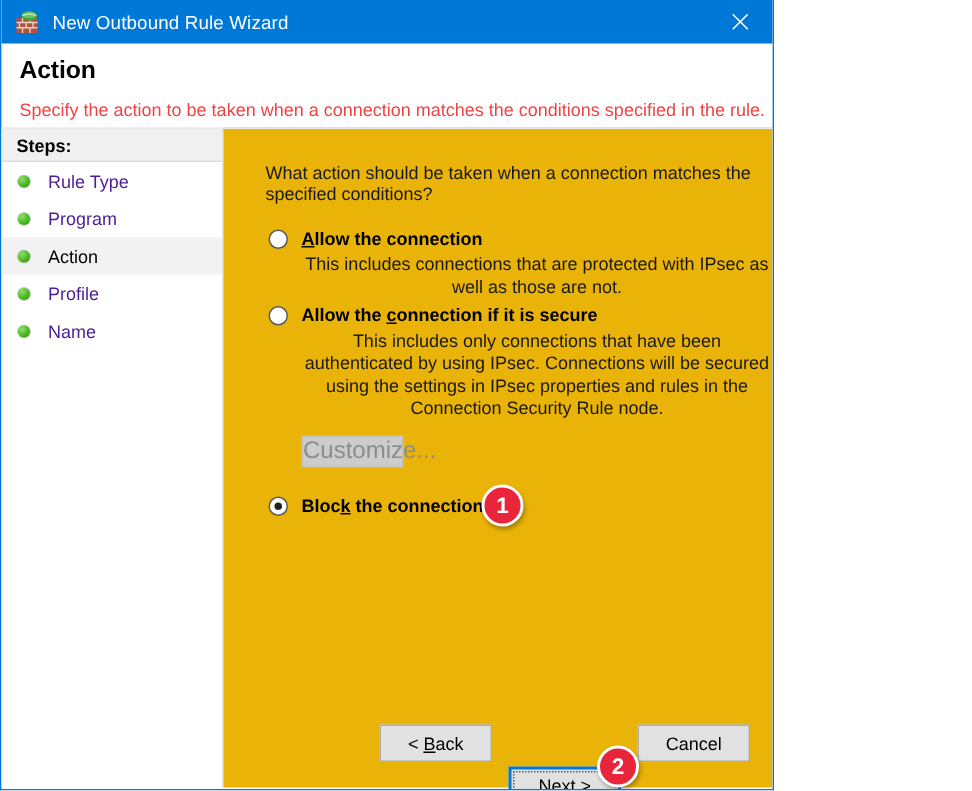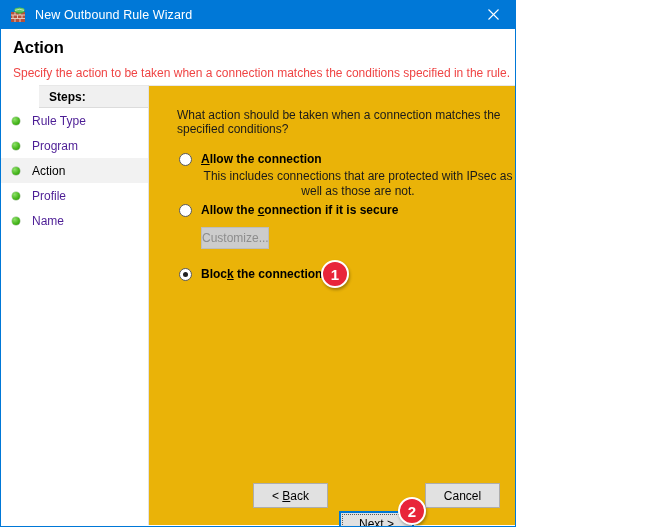--- a/index.html
+++ b/index.html
@@ -101,21 +101,20 @@
   }
   #steps-header {
     background: #f0f0f0;
     border-bottom: 1px solid #dcdcdc;
     border-top: 1px solid #e8e8e8;
     height: 23px;
     display: flex;
     align-items: center;
     padding-left: 10px;
     box-sizing: border-box;
-    margin-left: 38px;
   }
   #steps-header-label {
     font-size: 12px;
     font-weight: bold;
     color: #000000;
   }
   .step-item {
     height: 25px;
     display: flex;
     align-items: center;
@@ -215,21 +214,21 @@
   #customize-wrap {
     margin: 10px 0 0 22px;
   }
   #customize-button {
     width: 68px;
     height: 22px;
     background: #cccccc;
     border: 1px solid #bcbcbc;
     color: #8d8d8d;
     font-family: "Liberation Sans", sans-serif;
-    font-size: 12px;
+    font-size: 16px;
     line-height: 20px;
     text-align: center;
     box-sizing: border-box;
     cursor: default;
   }
 
   
   #footer {
     position: absolute;
     left: 0;
@@ -377,20 +376,21 @@
               <span class="radio"></span>
               <span class="option-title"><u>A</u>llow the connection</span>
             </div>
             <div class="option-desc">This includes connections that are protected with IPsec as well as those are not.</div>
           </div>
           <div class="option">
             <div class="option-row">
               <span class="radio"></span>
               <span class="option-title">Allow the <u>c</u>onnection if it is secure</span>
             </div>
+            <div class="option-desc">This includes only connections that have been authenticated by using IPsec.  Connections will be secured using the settings in IPsec properties and rules in the Connection Security Rule node.</div>
           </div>
           <div id="customize-wrap">
             <div id="customize-button">Customize...</div>
           </div>
           <div class="option" style="margin-top: 18px;">
             <div class="option-row">
               <span class="radio checked"></span>
               <span class="option-title">Bloc<u>k</u> the connection</span>
             </div>
             <div class="badge" id="badge-1" style="background: rgb(232, 37, 58);">1</div>

